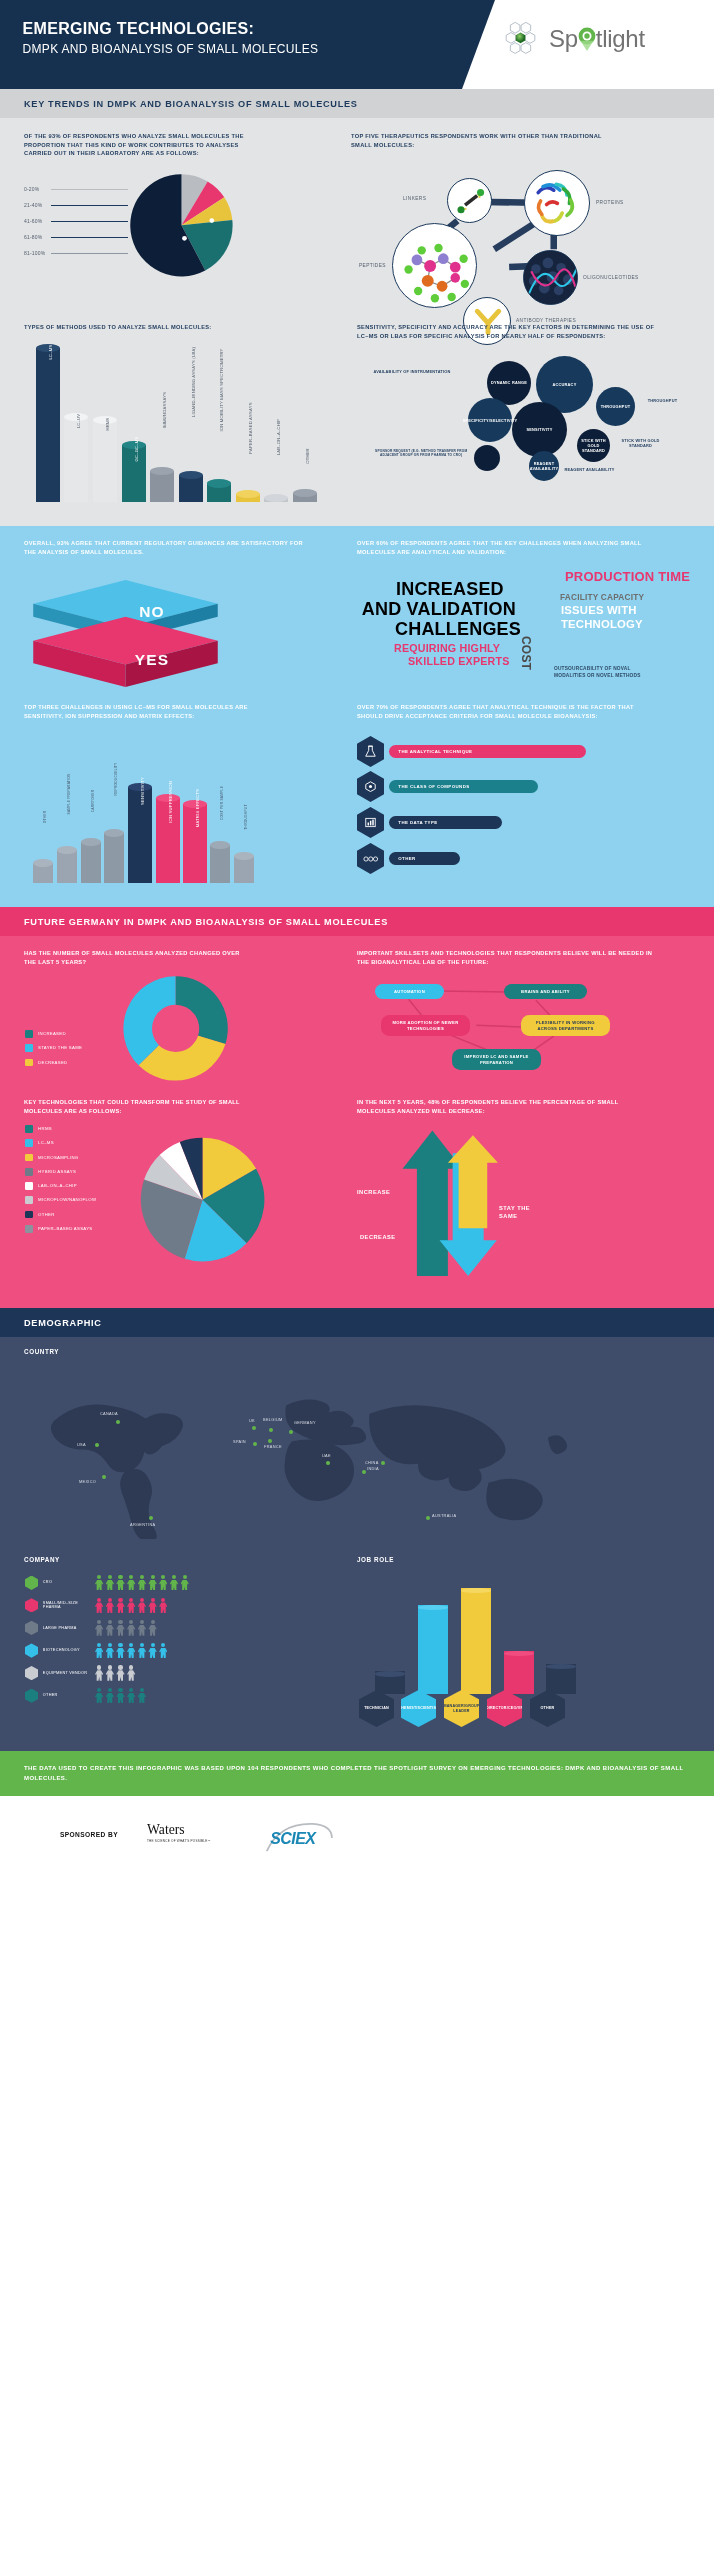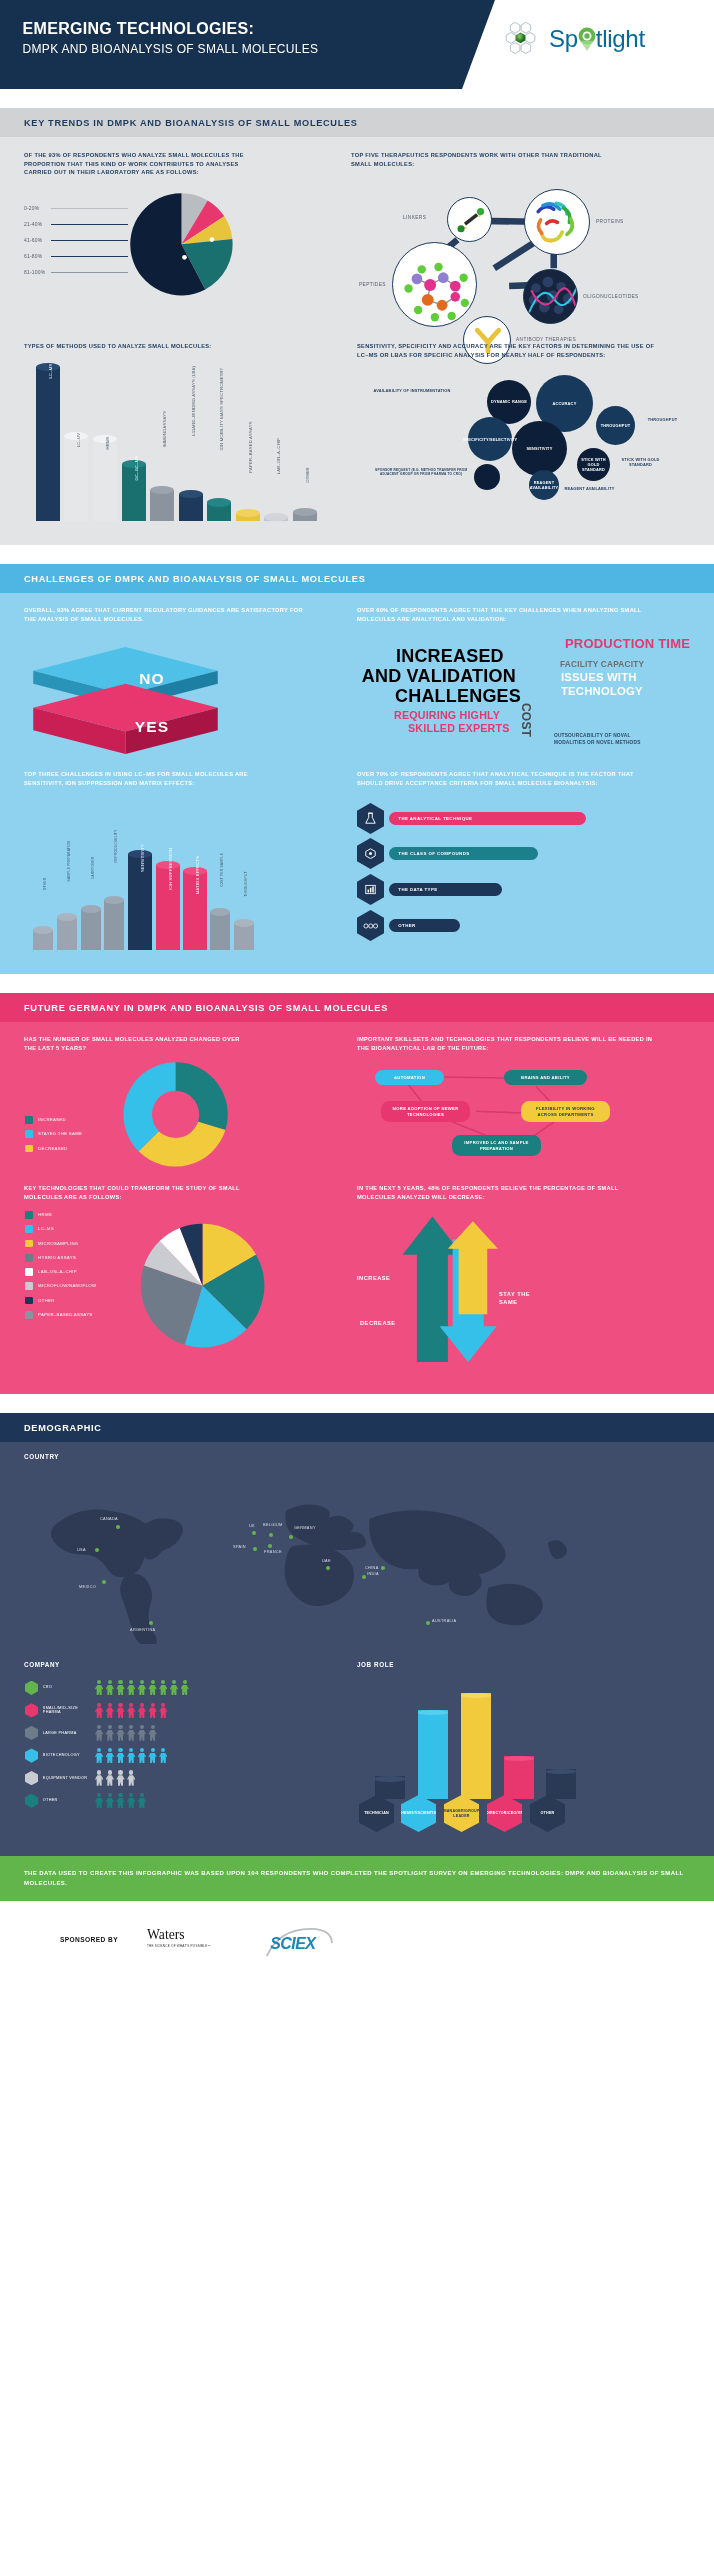--- a/index.html
+++ b/index.html
@@ -15,28 +15,27 @@
   .header { position: relative; height: 89px; background: #15314f; }
   .header-text { position: absolute; left: 22.6px; top: 20px; color: #fff; }
   .header-title { font-size: 16px; font-weight: bold; letter-spacing: 0.3px; }
   .header-sub { font-size: 12px; font-weight: 300; letter-spacing: 0.3px; margin-top: 4.2px; }
   .logo-panel {
     position: absolute; right: 0; top: 0; width: 253px; height: 89px;
     background: #fff;
     clip-path: polygon(33px 0, 253px 0, 253px 89px, 0 89px);
   }
   .logo-wrap { position:absolute; left: 43px; top: 20px; display:flex; align-items:center; gap:7.1px;}
-  .logo-word { font-size: 24px; color:#0369a1; font-weight: 400; letter-spacing:-0.3px;}
+  .logo-word { font-size: 24px; color:#737373; font-weight: 400; letter-spacing:-0.3px;}
 
   
   .band { width: 715px; }
   .band-title {
     font-size: 9.2px; font-weight: bold; letter-spacing: 0.7px;
     padding: 9.5px 0 9.5px 24px;
-    margin-top: 19px;
   }
   .band-grey { background: #d0d2d4; color:#1d3a5c; }
   .band-blue { background: #4fb6e3; color:#ffffff; }
   .band-pink { background: #e8366f; color:#ffffff; }
   .band-navy { background: #1d3557; color:#ffffff; }
 
   .sec-grey { background:#e3e4e6; }
   .sec-blue { background:#8ed2ef; }
   .sec-pink { background:#ef4e81; }
   .sec-navy { background:#3f4d6b; }
@@ -378,23 +377,20 @@
       <div class="sb" style="left:117px;top:89px;width:26px;height:26px;background:#0d1f38;"></div>
 
       <div class="sb-ext" style="left:15.5px;top:13px;width:79px;">AVAILABILITY OF INSTRUMENTATION</div>
       <div class="sb-ext" style="left:278px;top:42px;width:55px;">THROUGHPUT</div>
       <div class="sb-ext" style="left:256px;top:82px;width:55px;">STICK WITH GOLD STANDARD</div>
       <div class="sb-ext" style="left:205px;top:111px;width:55px;">REAGENT AVAILABILITY</div>
       <div class="sb-ext" style="left:16.7px;top:93px;width:95px;font-size:3.2px;">SPONSOR REQUEST (E.G. METHOD TRANSFER FROM ADJACENT GROUP OR FROM PHARMA TO CRO)</div>
     </div>
   </div>
 
-  <div class="band band-blue">
-    <div class="band-title">CHALLENGES OF DMPK AND BIOANALYSIS OF SMALL MOLECULES</div>
-  </div>
 
   <div class="sec-blue" style="position:relative;height:381px;">
 
     <div class="col" style="left:24px;top:13px;width:280px;">
       <div class="hdg w">OVERALL, 93% AGREE THAT CURRENT REGULATORY GUIDANCES ARE SATISFACTORY FOR THE ANALYSIS OF SMALL MOLECULES.</div>
     </div>
 
     <svg class="col" style="left:27px;top:48px;" width="197" height="119" viewBox="0 0 330 200">
       <polygon points="10,50 165,10 320,50 165,90" fill="#4fc0e8"></polygon>
       <polygon points="10,50 10,72 165,112 165,90" fill="#2a93b8"></polygon>

